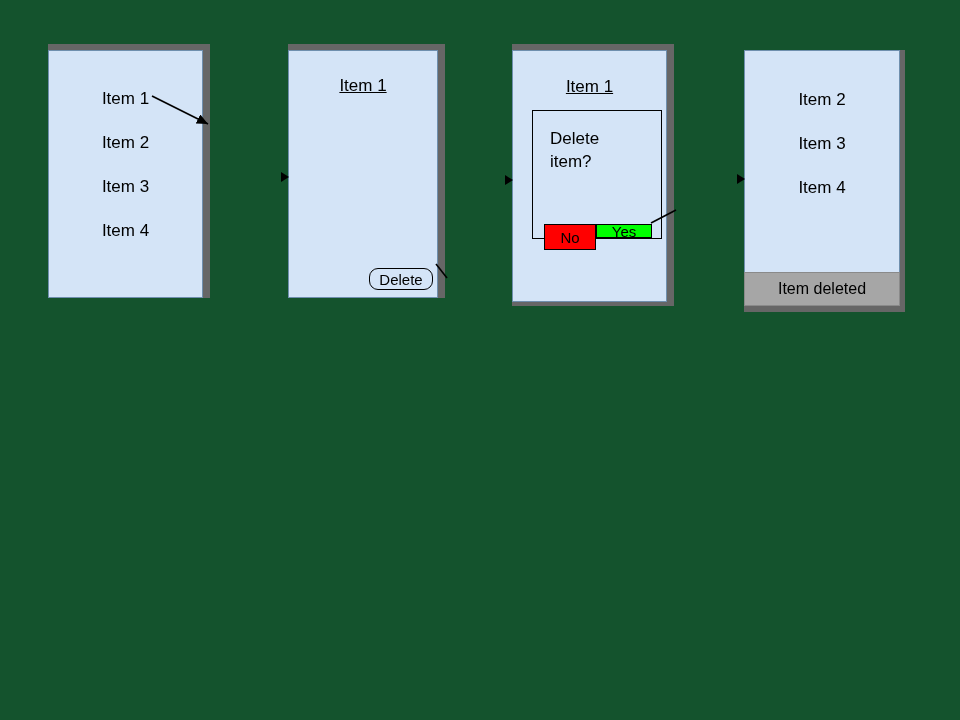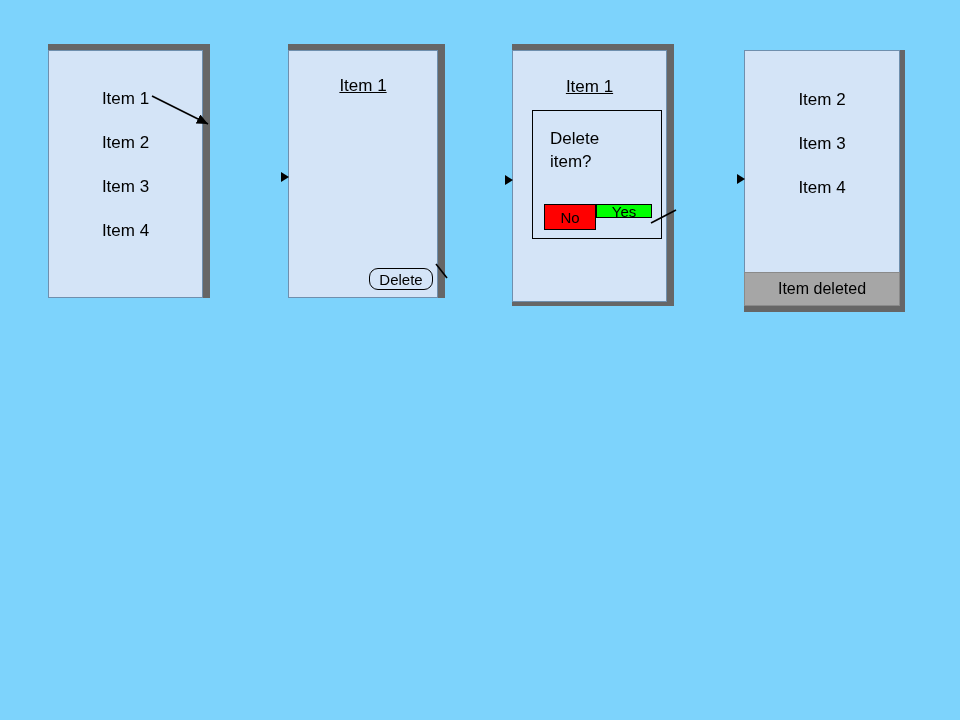--- a/index.html
+++ b/index.html
@@ -13,21 +13,21 @@
     position: relative;
     overflow: hidden;
     font-family: "Liberation Sans", sans-serif;
   }
   #canvas {
     position: absolute;
     left: 0;
     top: 0;
     width: 960px;
     height: 720px;
-    background: #7dd3fc;
+    background: #14532d;
   }
   
   .screen {
     position: absolute;
     box-sizing: border-box;
     background: #d4e4f7;
     border: 1px solid #6f8fae;
   }
   .shadow-right {
     position: absolute;
@@ -90,20 +90,21 @@
   .dlg-btn {
     position: absolute;
     box-sizing: border-box;
     border: 1px solid #000000;
     font-size: 15px;
     color: #000000;
     display: flex;
     align-items: center;
     justify-content: center;
     white-space: nowrap;
+    margin-top: 20px;
   }
   
   .toast {
     position: absolute;
     box-sizing: border-box;
     background: #a6a6a6;
     border: 1px solid #8a8a8a;
     font-size: 16px;
     color: #000000;
     display: flex;

